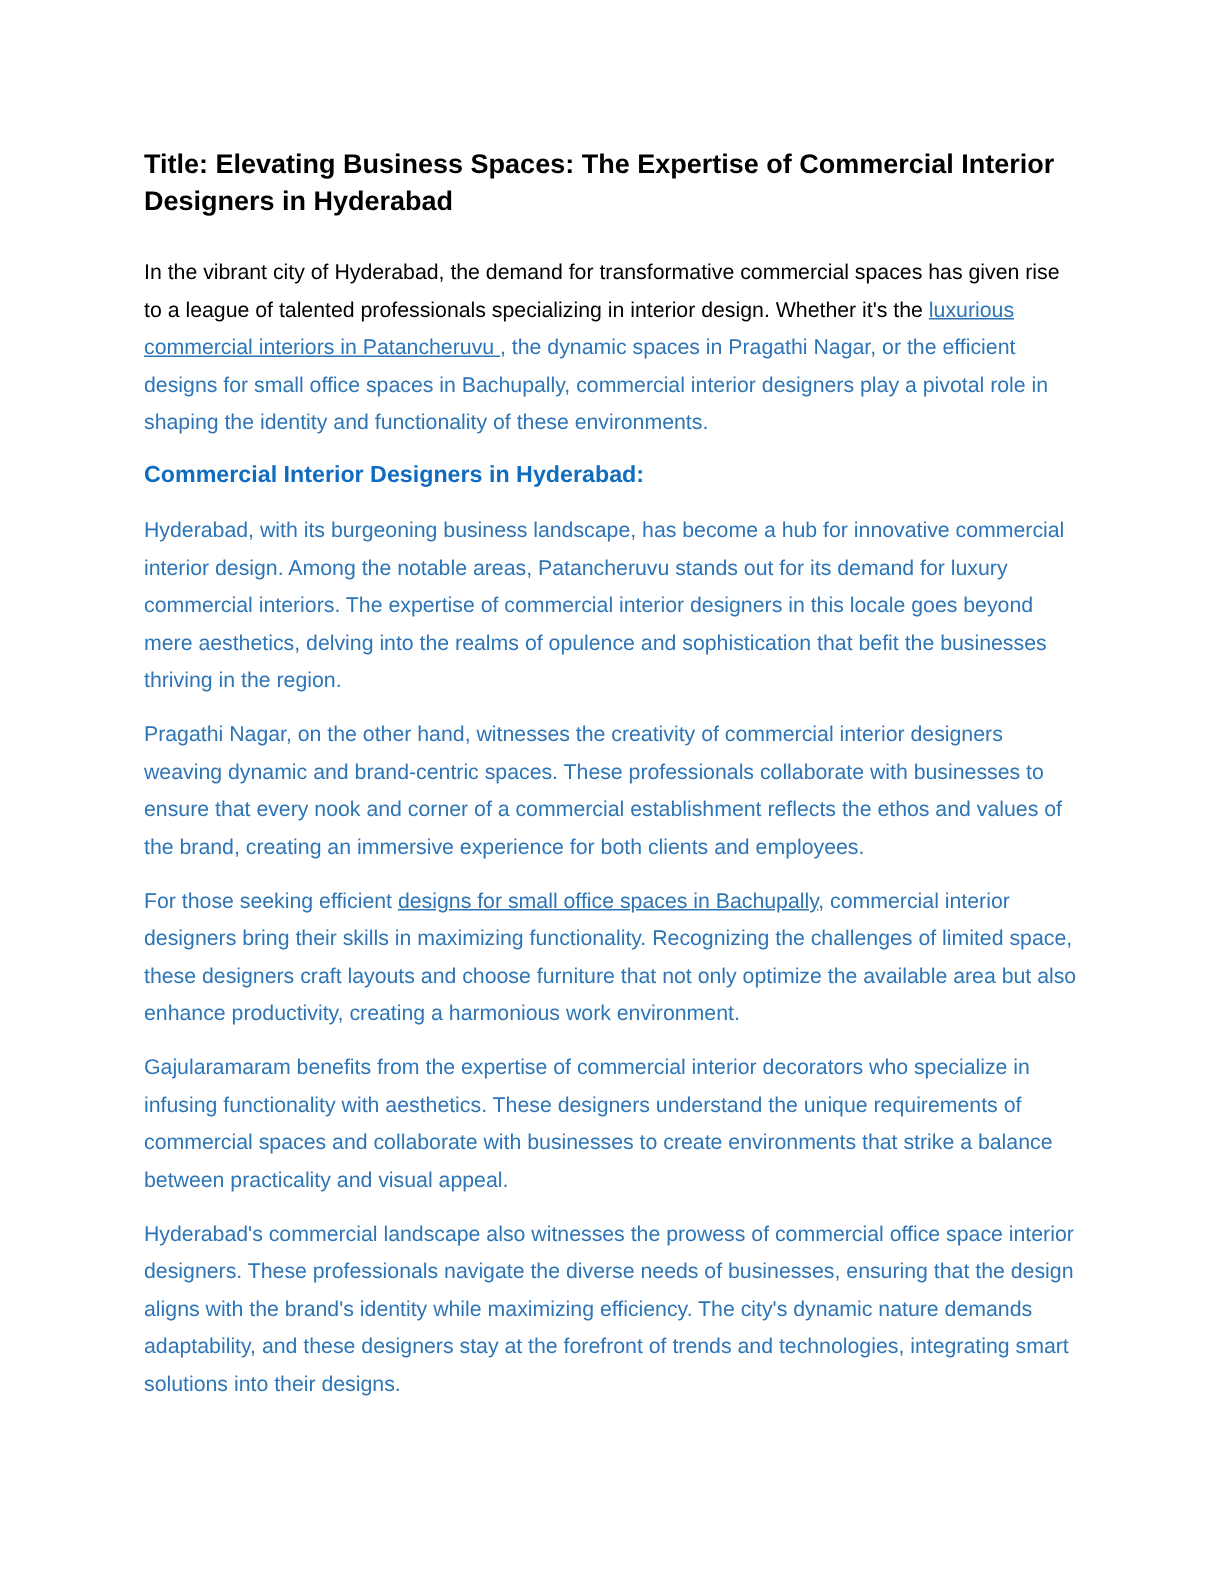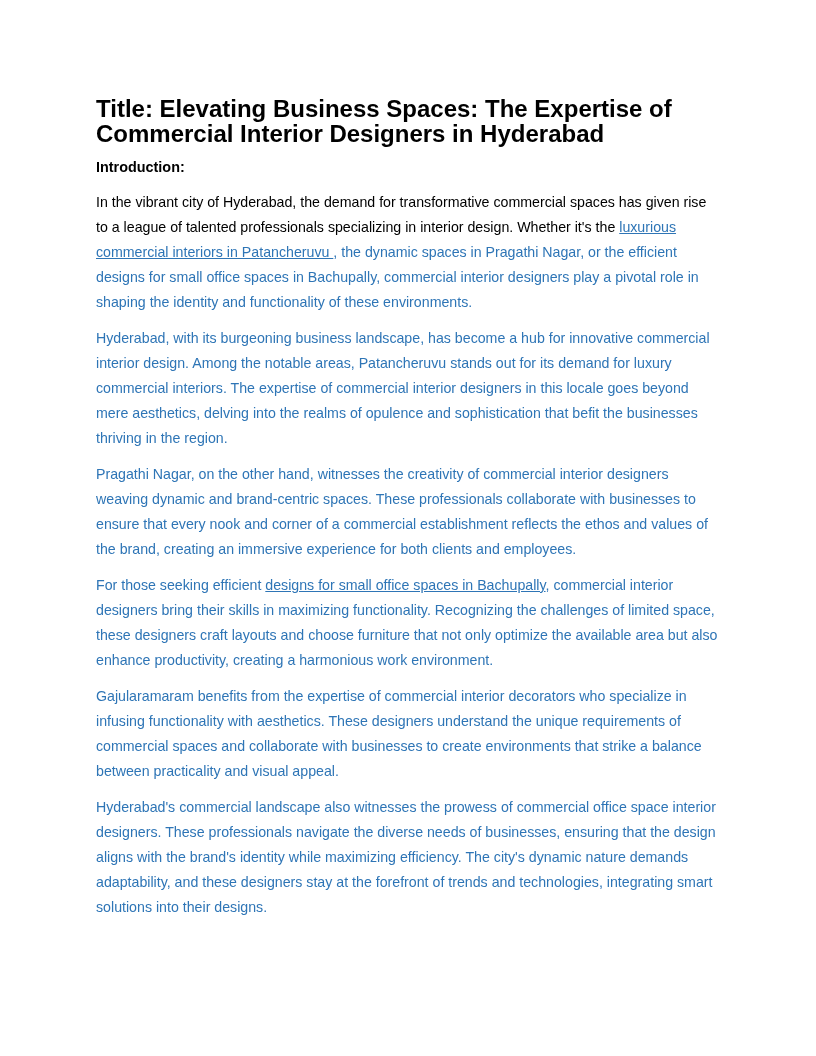--- a/index.html
+++ b/index.html
@@ -8,25 +8,25 @@
     position: relative;
     width: 816px;
     height: 1056px;
     background: #ffffff;
     padding: 97px 96px 0 96px;
     font-family: "Liberation Sans", sans-serif;
     color: #000000;
     overflow: hidden;
   }
   .doc-title {
-    font-size: 24px;
+    font-size: 18px;
     font-weight: bold;
     line-height: 24.5px;
     color: var(--title_text, #000000);
-    margin-bottom: 13px;
+    margin-bottom: 24px;
   }
   .intro-heading {
     font-size: 14.4px;
     font-weight: bold;
     color: var(--title_text, #000000);
     margin-bottom: 15px;
   }
   .section-heading {
     font-size: 15.5px;
     font-weight: bold;
@@ -48,24 +48,24 @@
     cursor: pointer;
   }
 </style>
 </head>
 <body>
 
 <div class="page" style="--title_text: #000000; --heading_blue: #0f6cbe; --body_blue: #2e75b6; --link_blue: #2e75b6;">
 
   <div class="doc-title">Title: Elevating Business Spaces: The Expertise of Commercial Interior Designers in Hyderabad</div>
 
-  <div class="intro-heading">Introduction:</div>
 
   <p class="body-para"><span class="black-text">In the vibrant city of Hyderabad, the demand for transformative commercial spaces has given rise to a league of talented professionals specializing in interior design. Whether it's the </span><a class="doc-link">luxurious commercial interiors in Patancheruvu </a><span>, the dynamic spaces in Pragathi Nagar, or the efficient designs for small office spaces in Bachupally, commercial interior designers play a pivotal role in shaping the identity and functionality of these environments.</span></p>
 
+  <div class="section-heading">Commercial Interior Designers in Hyderabad:</div>
 
   <p class="body-para">Hyderabad, with its burgeoning business landscape, has become a hub for innovative commercial interior design. Among the notable areas, Patancheruvu stands out for its demand for luxury commercial interiors. The expertise of commercial interior designers in this locale goes beyond mere aesthetics, delving into the realms of opulence and sophistication that befit the businesses thriving in the region.</p>
 
   <p class="body-para">Pragathi Nagar, on the other hand, witnesses the creativity of commercial interior designers weaving dynamic and brand-centric spaces. These professionals collaborate with businesses to ensure that every nook and corner of a commercial establishment reflects the ethos and values of the brand, creating an immersive experience for both clients and employees.</p>
 
   <p class="body-para"><span>For those seeking efficient </span><a class="doc-link">designs for small office spaces in Bachupally</a><span>, commercial interior designers bring their skills in maximizing functionality. Recognizing the challenges of limited space, these designers craft layouts and choose furniture that not only optimize the available area but also enhance productivity, creating a harmonious work environment.</span></p>
 
   <p class="body-para">Gajularamaram benefits from the expertise of commercial interior decorators who specialize in infusing functionality with aesthetics. These designers understand the unique requirements of commercial spaces and collaborate with businesses to create environments that strike a balance between practicality and visual appeal.</p>
 
   <p class="body-para">Hyderabad's commercial landscape also witnesses the prowess of commercial office space interior designers. These professionals navigate the diverse needs of businesses, ensuring that the design aligns with the brand's identity while maximizing efficiency. The city's dynamic nature demands adaptability, and these designers stay at the forefront of trends and technologies, integrating smart solutions into their designs.</p>

